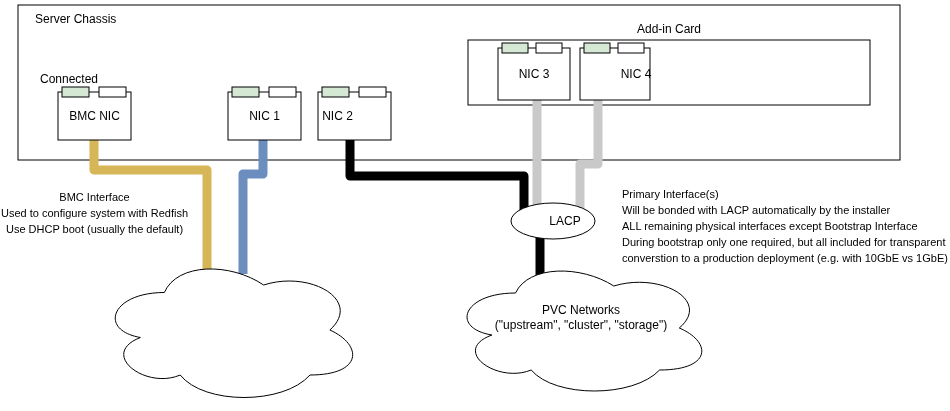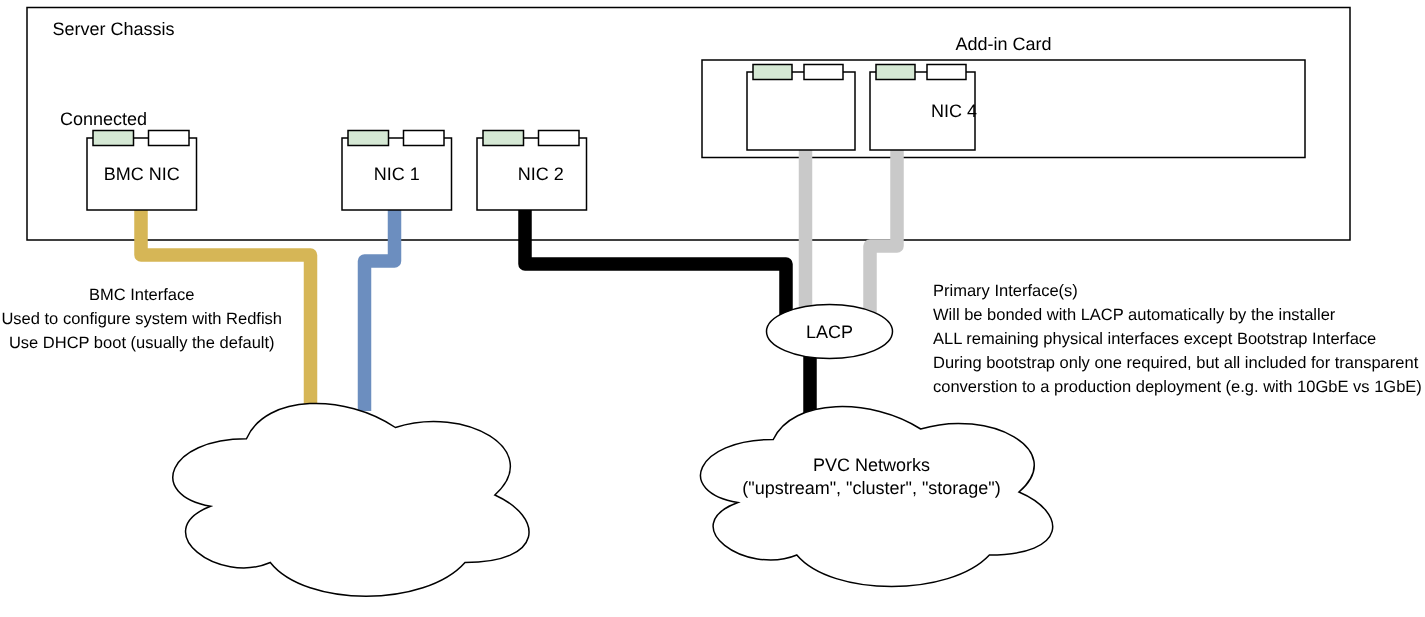--- a/index.html
+++ b/index.html
@@ -57,26 +57,27 @@
   <div class="txt" style="left:35px; top:12px;">Server Chassis</div>
 
   <div class="txt" style="left:40px; top:72px;">Connected</div>
 
   <div class="txt nic-label" style="left:58px; top:92px; width:73px; height:48px;">BMC NIC</div>
 
   <div class="txt center" style="left:468px; top:22px; width:402px;">Add-in Card</div>
 
   <div class="txt nic-label" style="left:228px; top:92px; width:73px; height:48px;">NIC 1</div>
 
-  <div class="txt nic-label" style="left:324px; top:92px; width:73px; height:48px;">NIC 2</div>
+  <div class="txt nic-label" style="left:301px; top:92px; width:73px; height:48px;">NIC 2</div>
 
+  <div class="txt nic-label" style="left:498px; top:48px; width:72px; height:52px;">NIC 3</div>
 
   <div class="txt nic-label" style="left:605px; top:48px; width:62px; height:52px;">NIC 4</div>
 
-  <div class="txt nic-label" style="left:511px; top:203px; width:84px; height:36px;">LACP</div>
+  <div class="txt nic-label" style="left:523px; top:203px; width:84px; height:36px;">LACP</div>
 
   <div class="txt ann right" style="left:0px; top:189px; width:189px;">BMC Interface
 Used to configure system with Redfish
 Use DHCP boot (usually the default)</div>
 
 
   <div class="txt ann" style="left:622px; top:186px;">Primary Interface(s)
 Will be bonded with LACP automatically by the installer
 ALL remaining physical interfaces except Bootstrap Interface
 During bootstrap only one required, but all included for transparent

